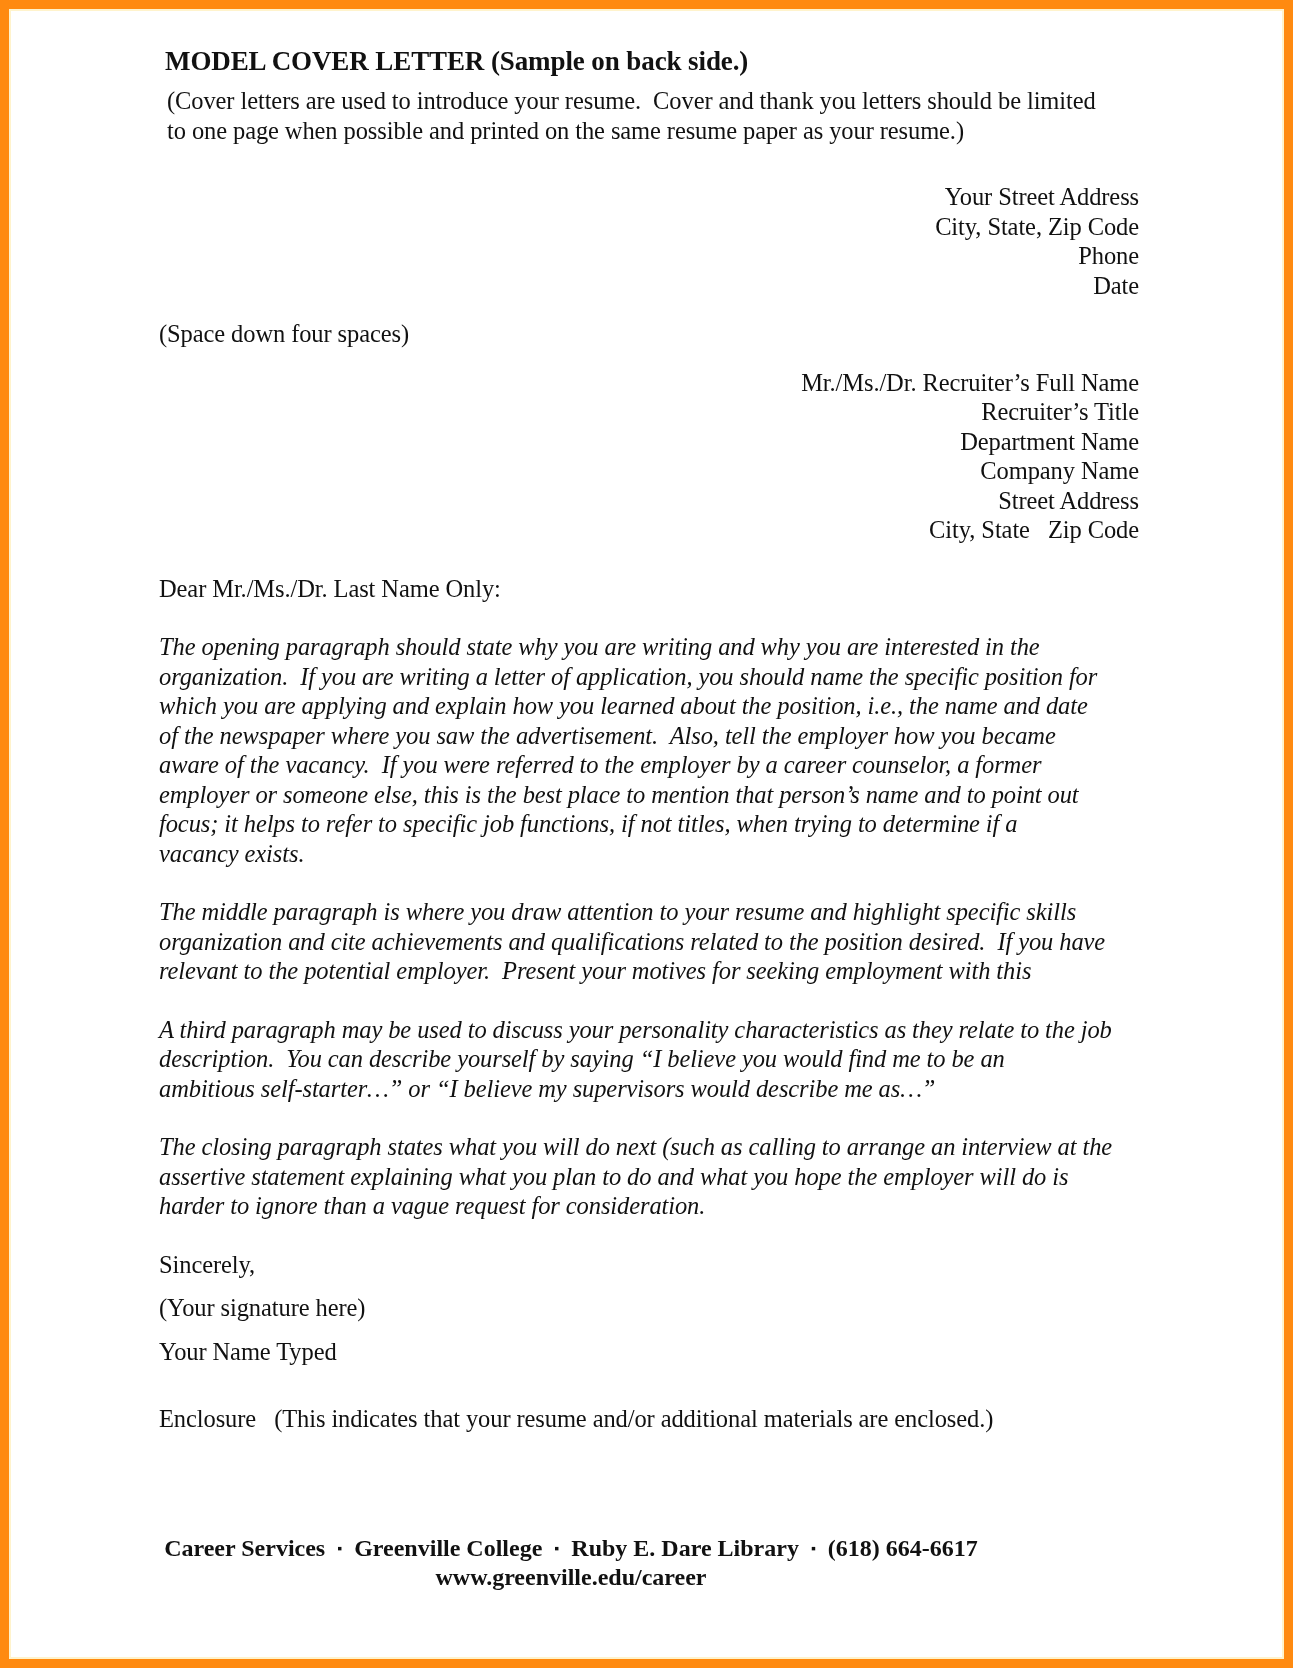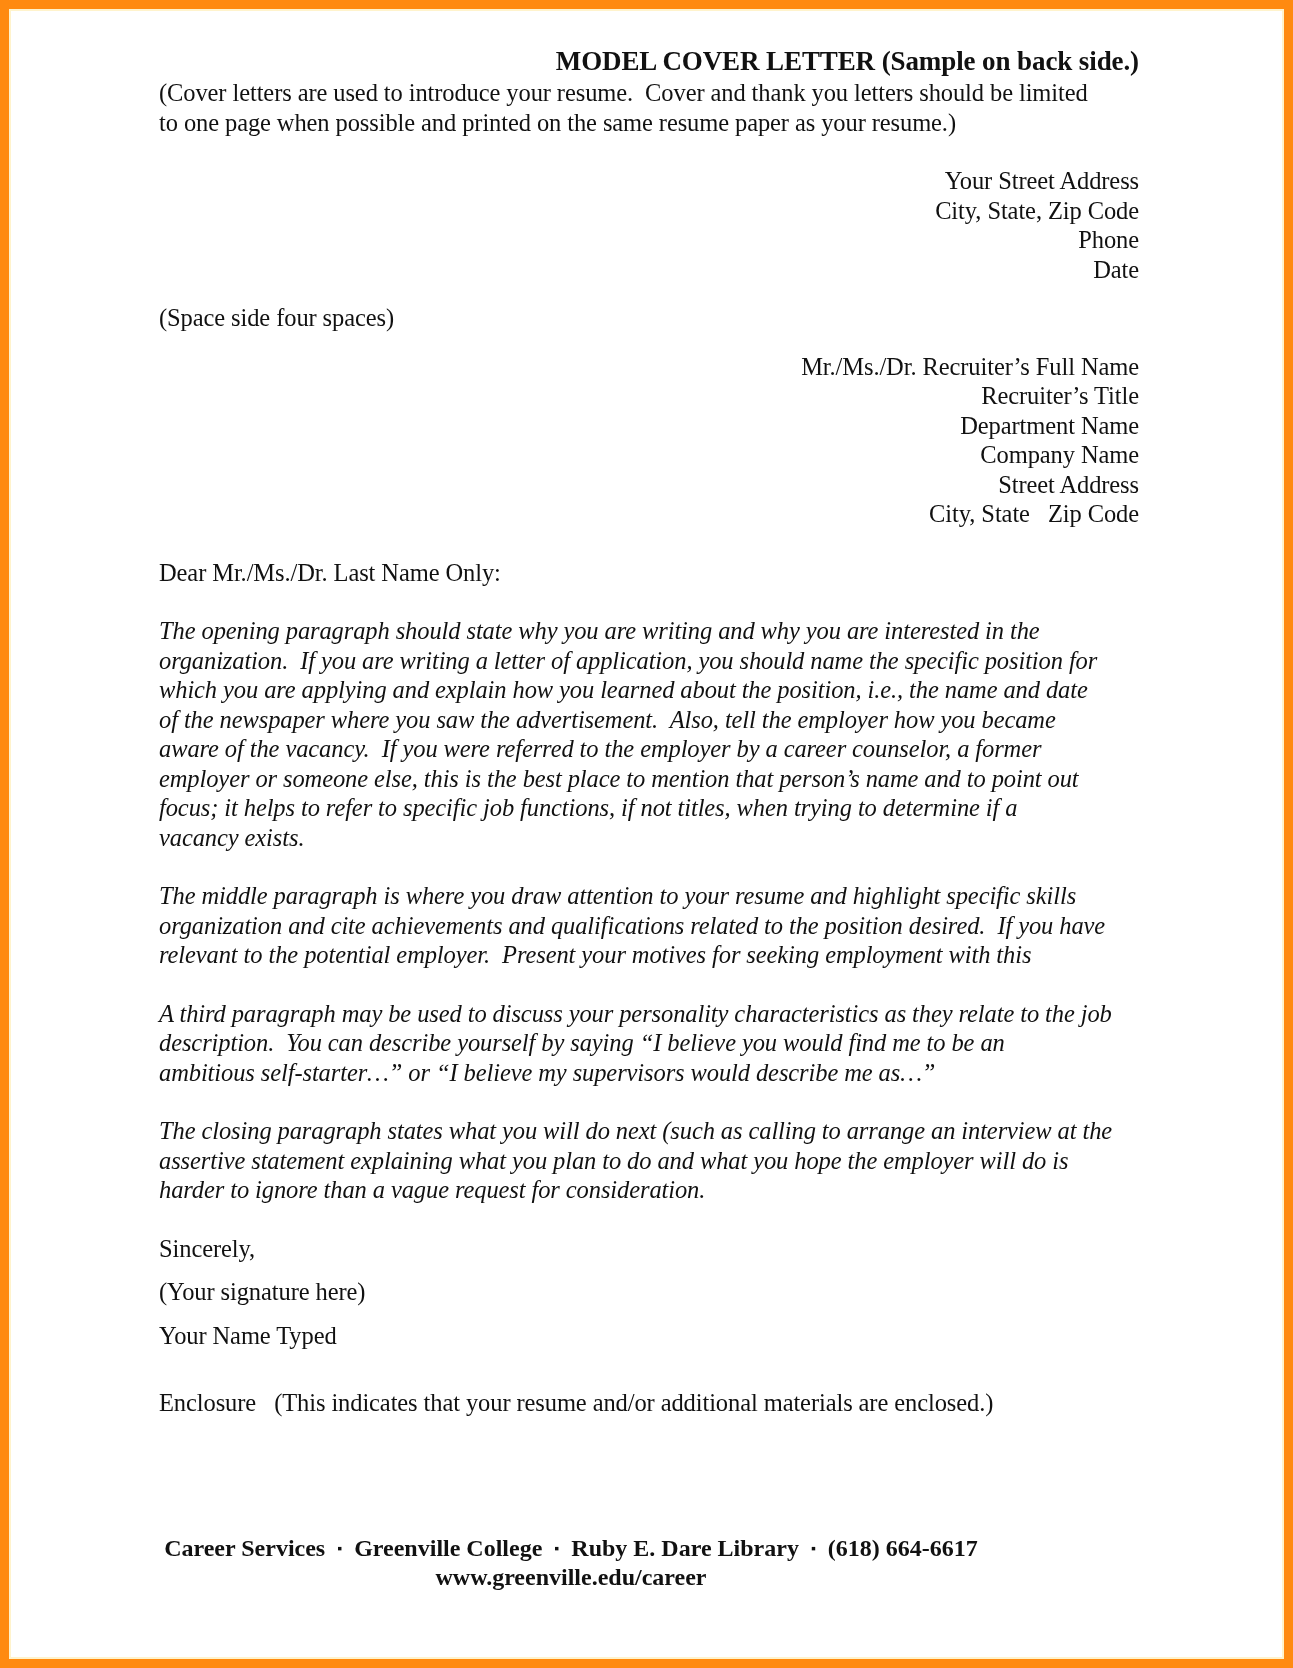--- a/index.html
+++ b/index.html
@@ -29,28 +29,28 @@
     .page {
       position: absolute;
       left: 159px;
       top: 44px;
       width: 980px;
       font-size: 24.5px;
       line-height: 29.5px;
       letter-spacing: -0.1px;
     }
     .title {
-      text-align: right;
+      text-align: left;
       font-weight: bold;
       font-size: 27px;
       line-height: 34px;
       margin: 0 0 0 0;
       padding-left: 6px;
     }
-    .intro { margin: 0; }
+    .intro { margin: 8px; }
     .block { margin: 0; text-align: right; }
     .line { display: block; white-space: pre; }
     .gap-sm { height: 20px; }
     .gap-md { height: 19px; }
     .gap-lg { height: 29px; }
     p.para { margin: 0; font-style: italic; }
     .footer {
       position: absolute;
       left: 0;
       width: 1142px;
@@ -79,21 +79,21 @@
 
   <div class="block">
     <span class="line">Your Street Address</span>
     <span class="line">City, State, Zip Code</span>
     <span class="line">Phone</span>
     <span class="line">Date</span>
   </div>
 
   <div class="gap-md"></div>
 
-  <span class="line">(Space side four spaces)</span>
+  <span class="line">(Space down four spaces)</span>
 
   <div class="gap-md"></div>
 
   <div class="block">
     <span class="line">Mr./Ms./Dr. Recruiter’s Full Name</span>
     <span class="line">Recruiter’s Title</span>
     <span class="line">Department Name</span>
     <span class="line">Company Name</span>
     <span class="line">Street Address</span>
     <span class="line">City, State   Zip Code</span>

